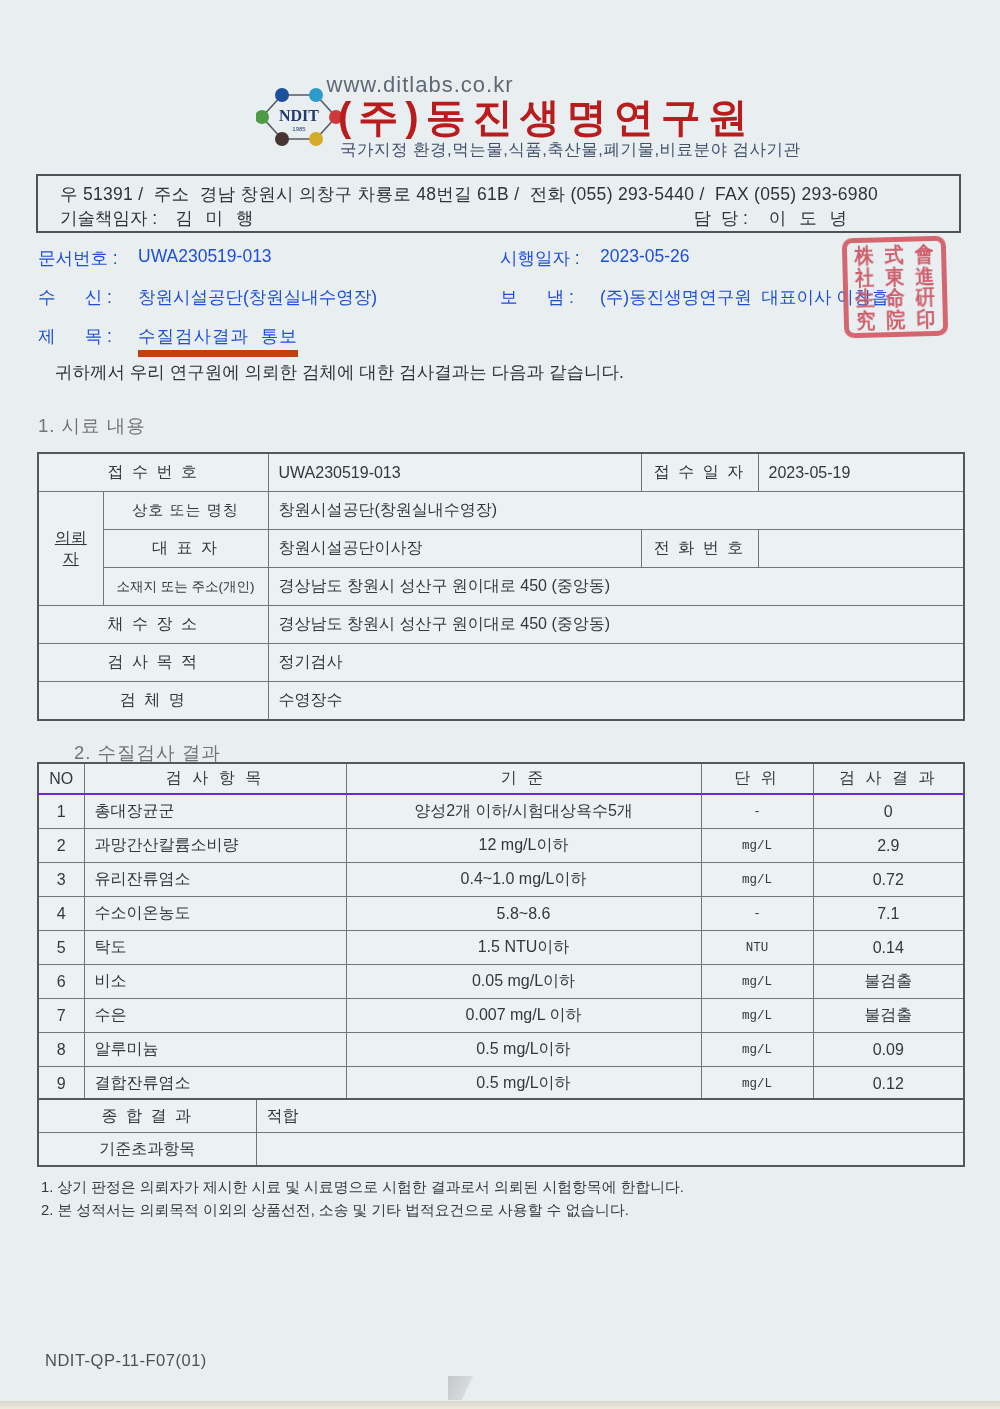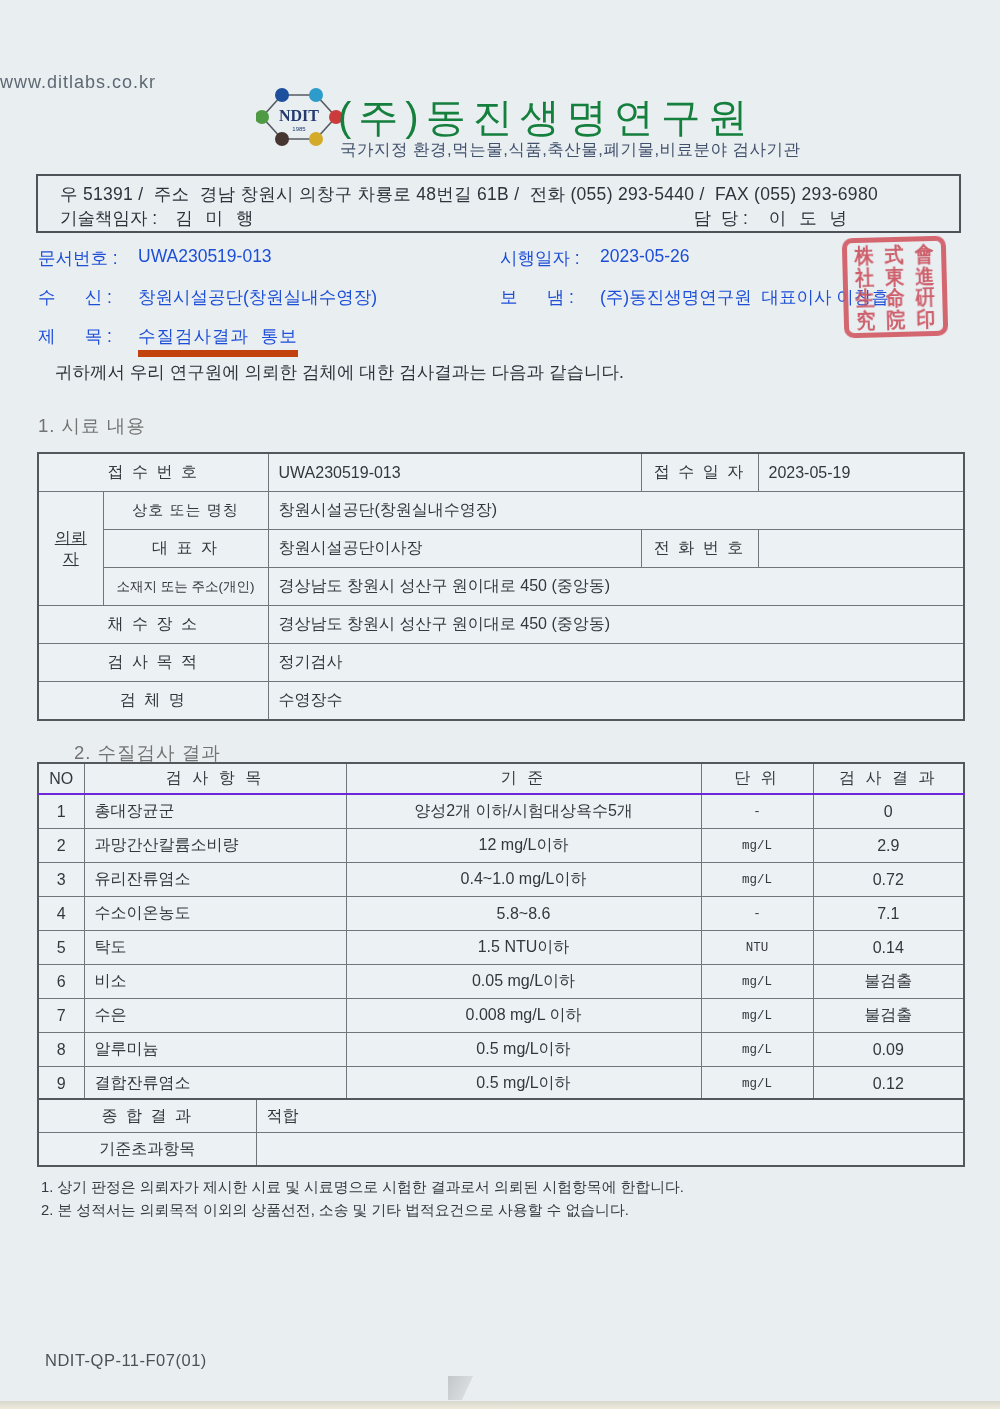--- a/index.html
+++ b/index.html
@@ -3,23 +3,23 @@
 <meta charset="utf-8">
 <style>
   html,body{margin:0;padding:0;}
   body{font-family:"Liberation Sans","DejaVu Sans",sans-serif;background:#c9ced2;}
   .page{position:relative;width:1000px;height:1409px;margin:0 auto;overflow:hidden;
         background:#e9eef1;color:#33383e;}
   .abs{position:absolute;}
   .pre{white-space:pre;}
 
   
-  .url{top:72px;left:0;width:840px;font-size:18px;color:#5f6973;letter-spacing:1px;}
+  .url{top:72px;left:0;width:840px;text-align:center;font-size:22px;color:#5f6973;letter-spacing:1px;}
   .logo{top:86px;left:256px;}
-  .company{top:90px;left:338px;font-size:40px;font-weight:normal;color:#15803d;letter-spacing:7px;}
+  .company{top:90px;left:338px;font-size:40px;font-weight:bold;color:#b91c1c;letter-spacing:7px;}
   .tagline{top:139px;left:340px;font-size:16.5px;color:#41506b;letter-spacing:.5px;}
 
   
   .contact{top:174px;left:36px;width:925px;height:59px;border:2px solid #4d5358;box-sizing:border-box;
            padding:6px 20px 0 22px;font-size:17.5px;color:#2e333c;}
   .contact .l1{letter-spacing:.3px;}
   .contact .l2{display:flex;margin-top:0;}
   .contact .mgr{margin-left:auto;margin-right:88px;}
 
   
@@ -251,21 +251,21 @@
     <tr>
           <td class="c">6</td>
           <td>비소</td>
           <td class="c">0.05 mg/L이하</td>
           <td class="unit">mg/L</td>
           <td class="c">불검출</td>
         </tr>
     <tr>
           <td class="c">7</td>
           <td>수은</td>
-          <td class="c">0.008 mg/L 이하</td>
+          <td class="c">0.007 mg/L 이하</td>
           <td class="unit">mg/L</td>
           <td class="c">불검출</td>
         </tr>
     <tr>
           <td class="c">8</td>
           <td>알루미늄</td>
           <td class="c">0.5 mg/L이하</td>
           <td class="unit">mg/L</td>
           <td class="c">0.09</td>
         </tr>

